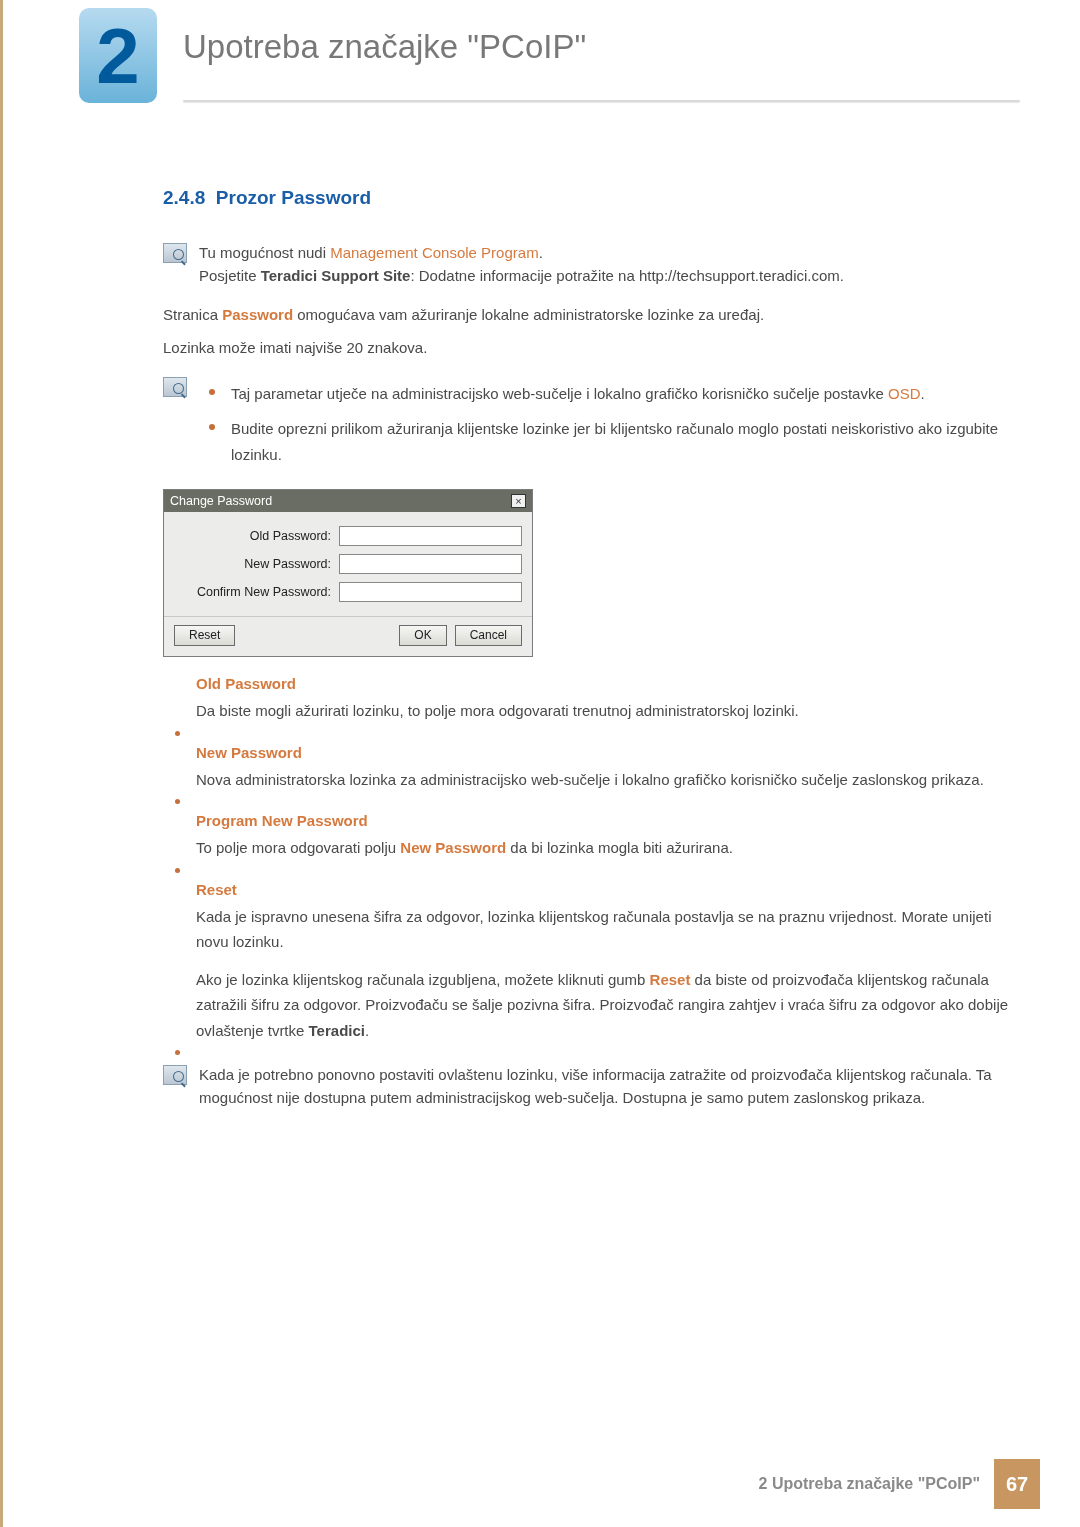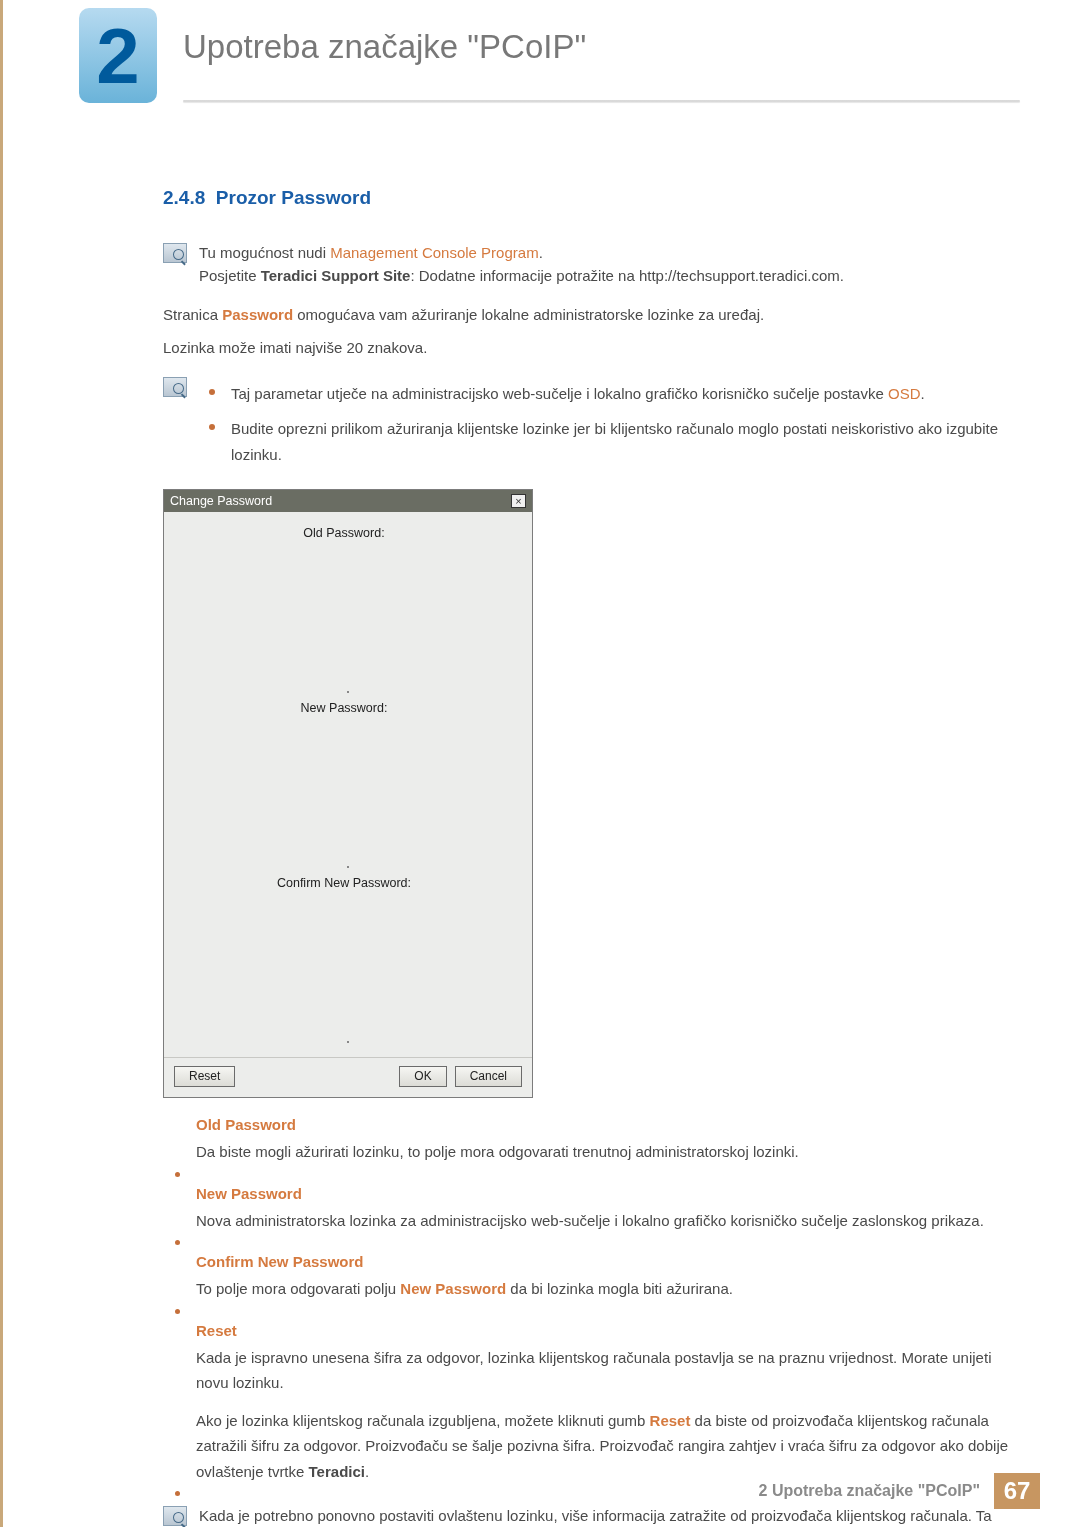--- a/index.html
+++ b/index.html
@@ -147,21 +147,20 @@
     line-height: 12px;
     text-align: center;
   }
   .dialog-body {
     padding: 14px 10px 6px 10px;
   }
   .form-row {
     display: flex;
     align-items: center;
     margin-bottom: 8px;
-    flex-direction: column;
   }
   .form-label {
     flex: 0 0 165px;
     text-align: right;
     padding-right: 8px;
   }
   .form-input {
     flex: 1;
     height: 20px;
     border: 1px solid #888;
@@ -205,25 +204,25 @@
   }
   .footer-text {
     color: #8a8a8a;
     font-weight: bold;
     font-size: 16px;
   }
   .footer-page {
     background: #c79661;
     color: #fff;
     width: 46px;
-    height: 36px;
+    height: 50px;
     display:flex;
     align-items:center;
     justify-content:center;
-    font-size: 24px;
+    font-size: 20px;
     font-weight: bold;
   }
 </style>
 </head>
 <body>
 
 <div class="chapter-box">
   <span>2</span>
 </div>
 <div class="chapter-title">Upotreba značajke "PCoIP"</div>
@@ -306,21 +305,21 @@
     <div class="def-item">
       <div class="def-dot"></div>
       <div class="def-body">
         <div class="def-title">New Password</div>
         <div class="def-text">Nova administratorska lozinka za administracijsko web-sučelje i lokalno grafičko korisničko sučelje zaslonskog prikaza.</div>
       </div>
     </div>
     <div class="def-item">
       <div class="def-dot"></div>
       <div class="def-body">
-        <div class="def-title">Confirm New Password</div>
+        <div class="def-title">Program New Password</div>
         <div class="def-text">
           <span>To polje mora odgovarati polju </span><span class="orange-bold">New Password</span><span> da bi lozinka mogla biti ažurirana.</span>
         </div>
       </div>
     </div>
     <div class="def-item">
       <div class="def-dot"></div>
       <div class="def-body">
         <div class="def-title">Reset</div>
         <div class="def-text">Kada je ispravno unesena šifra za odgovor, lozinka klijentskog računala postavlja se na praznu vrijednost. Morate unijeti novu lozinku.</div>

